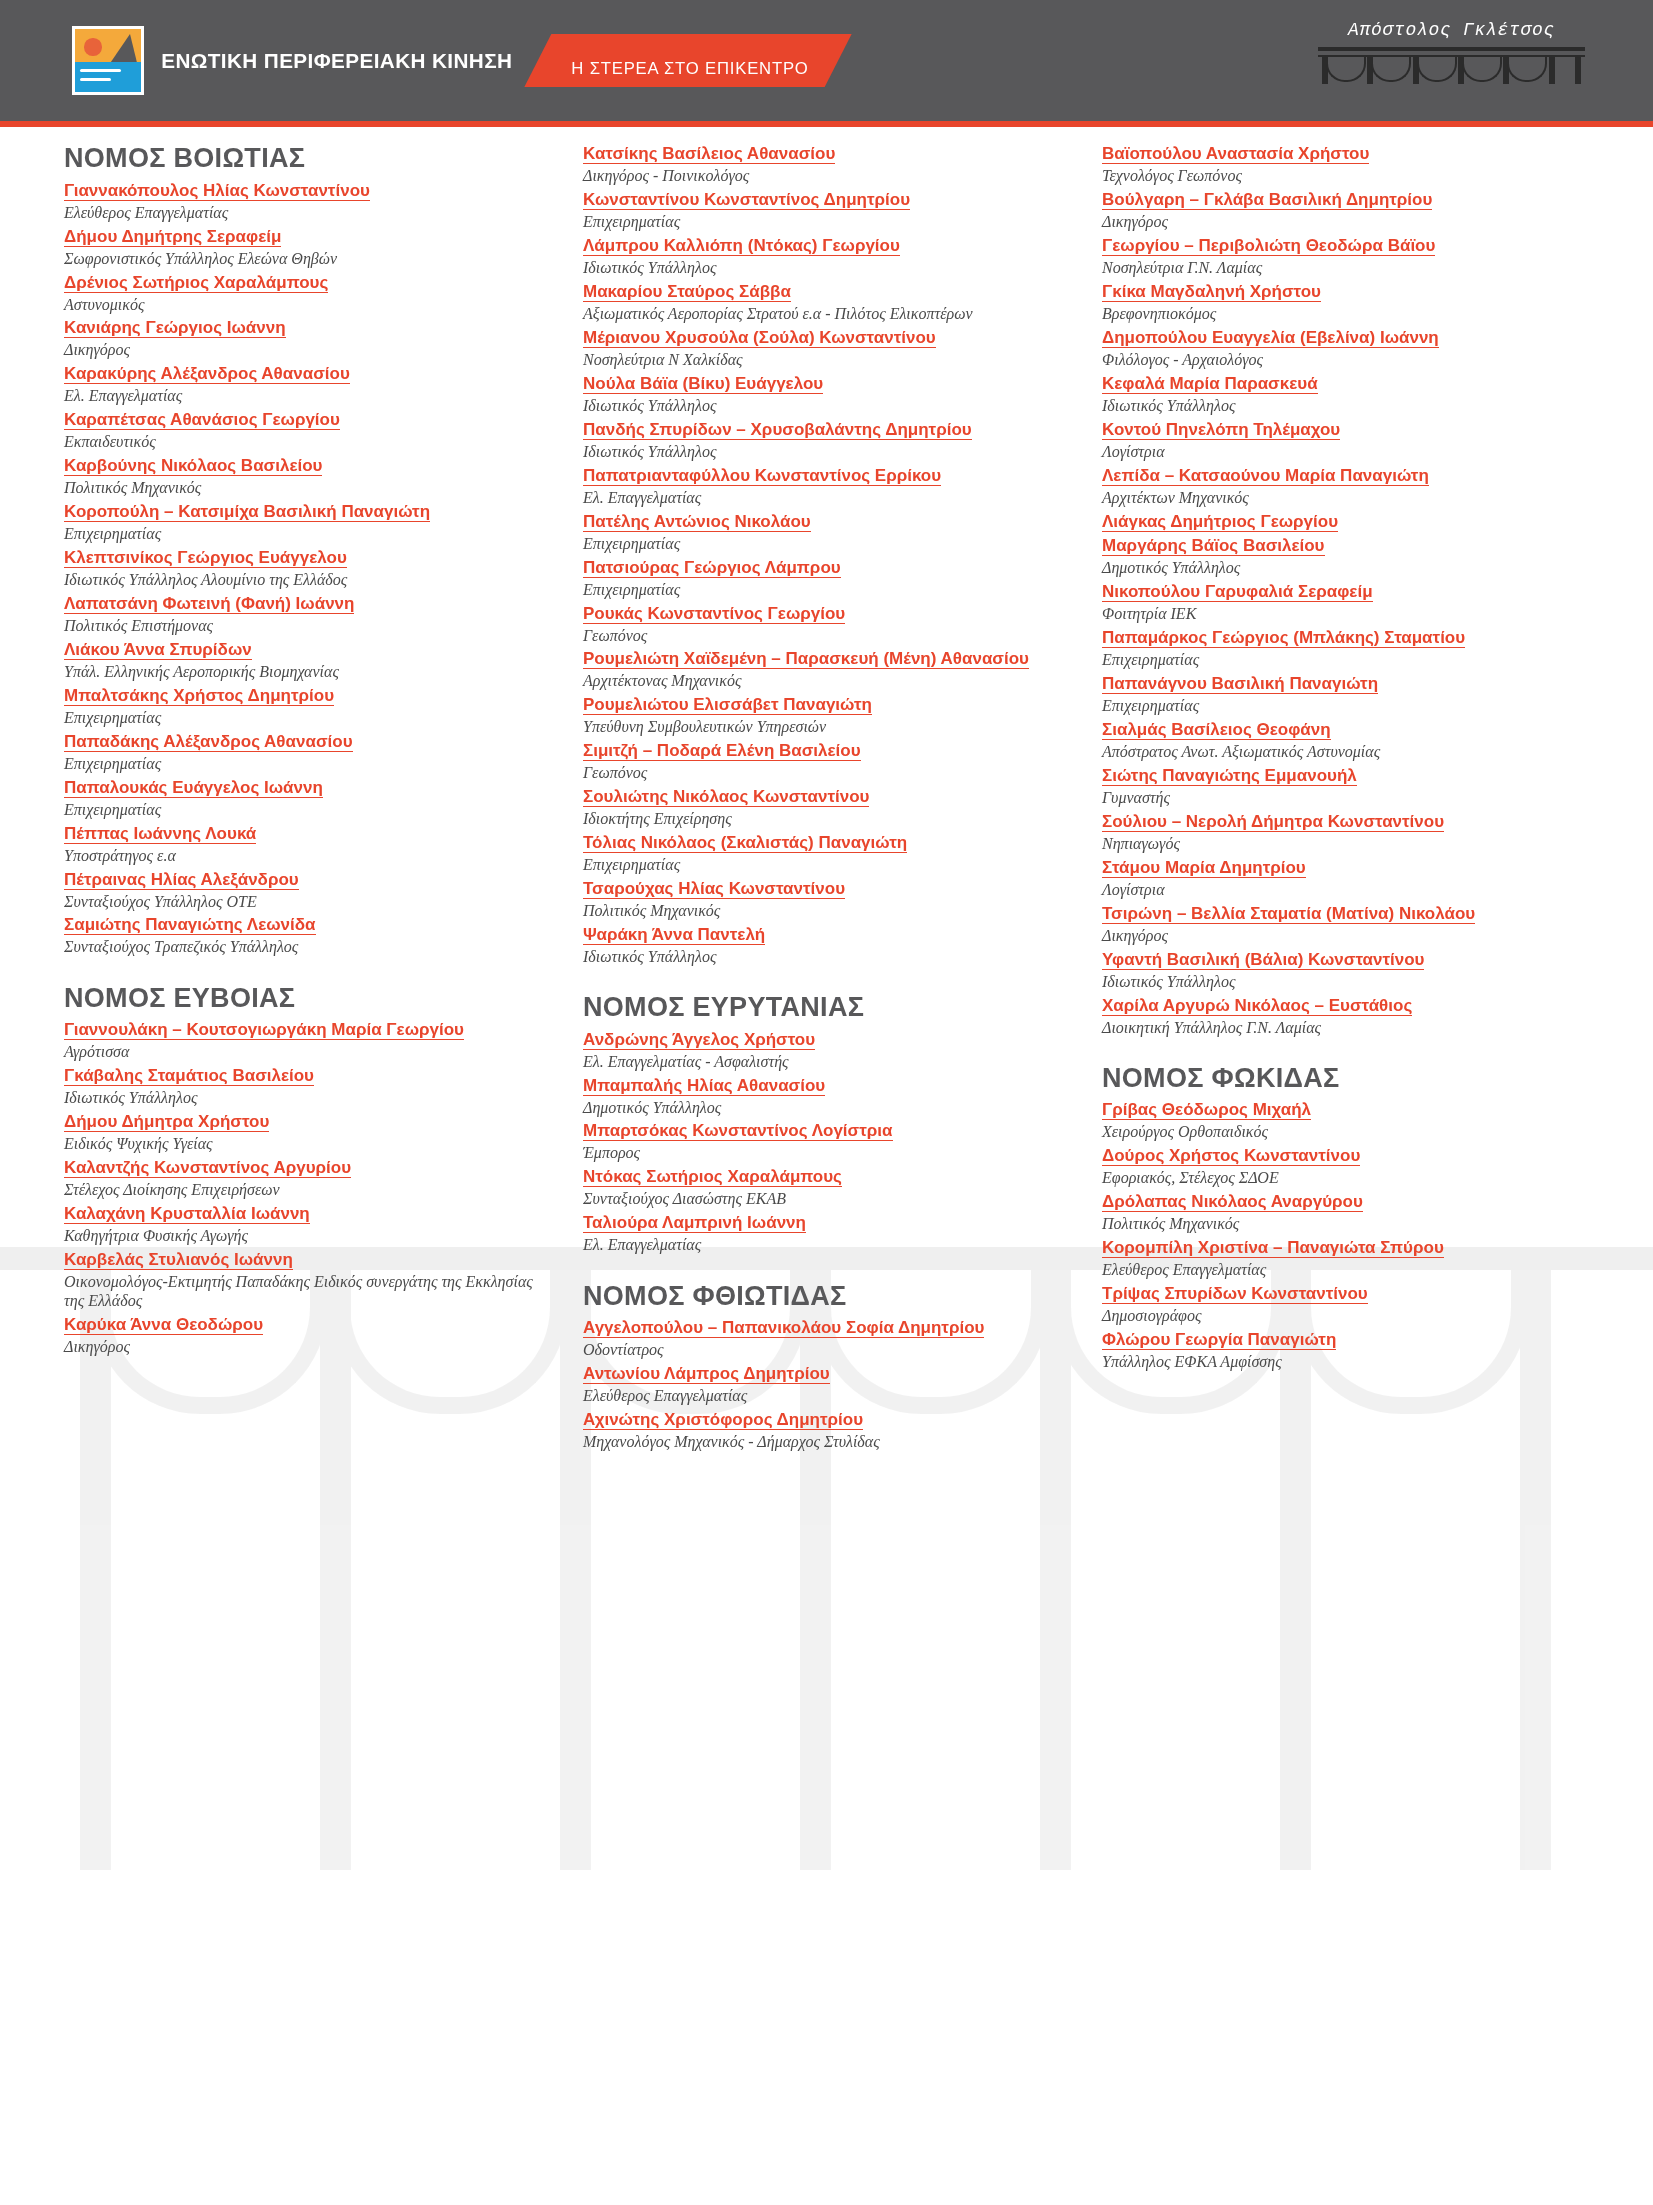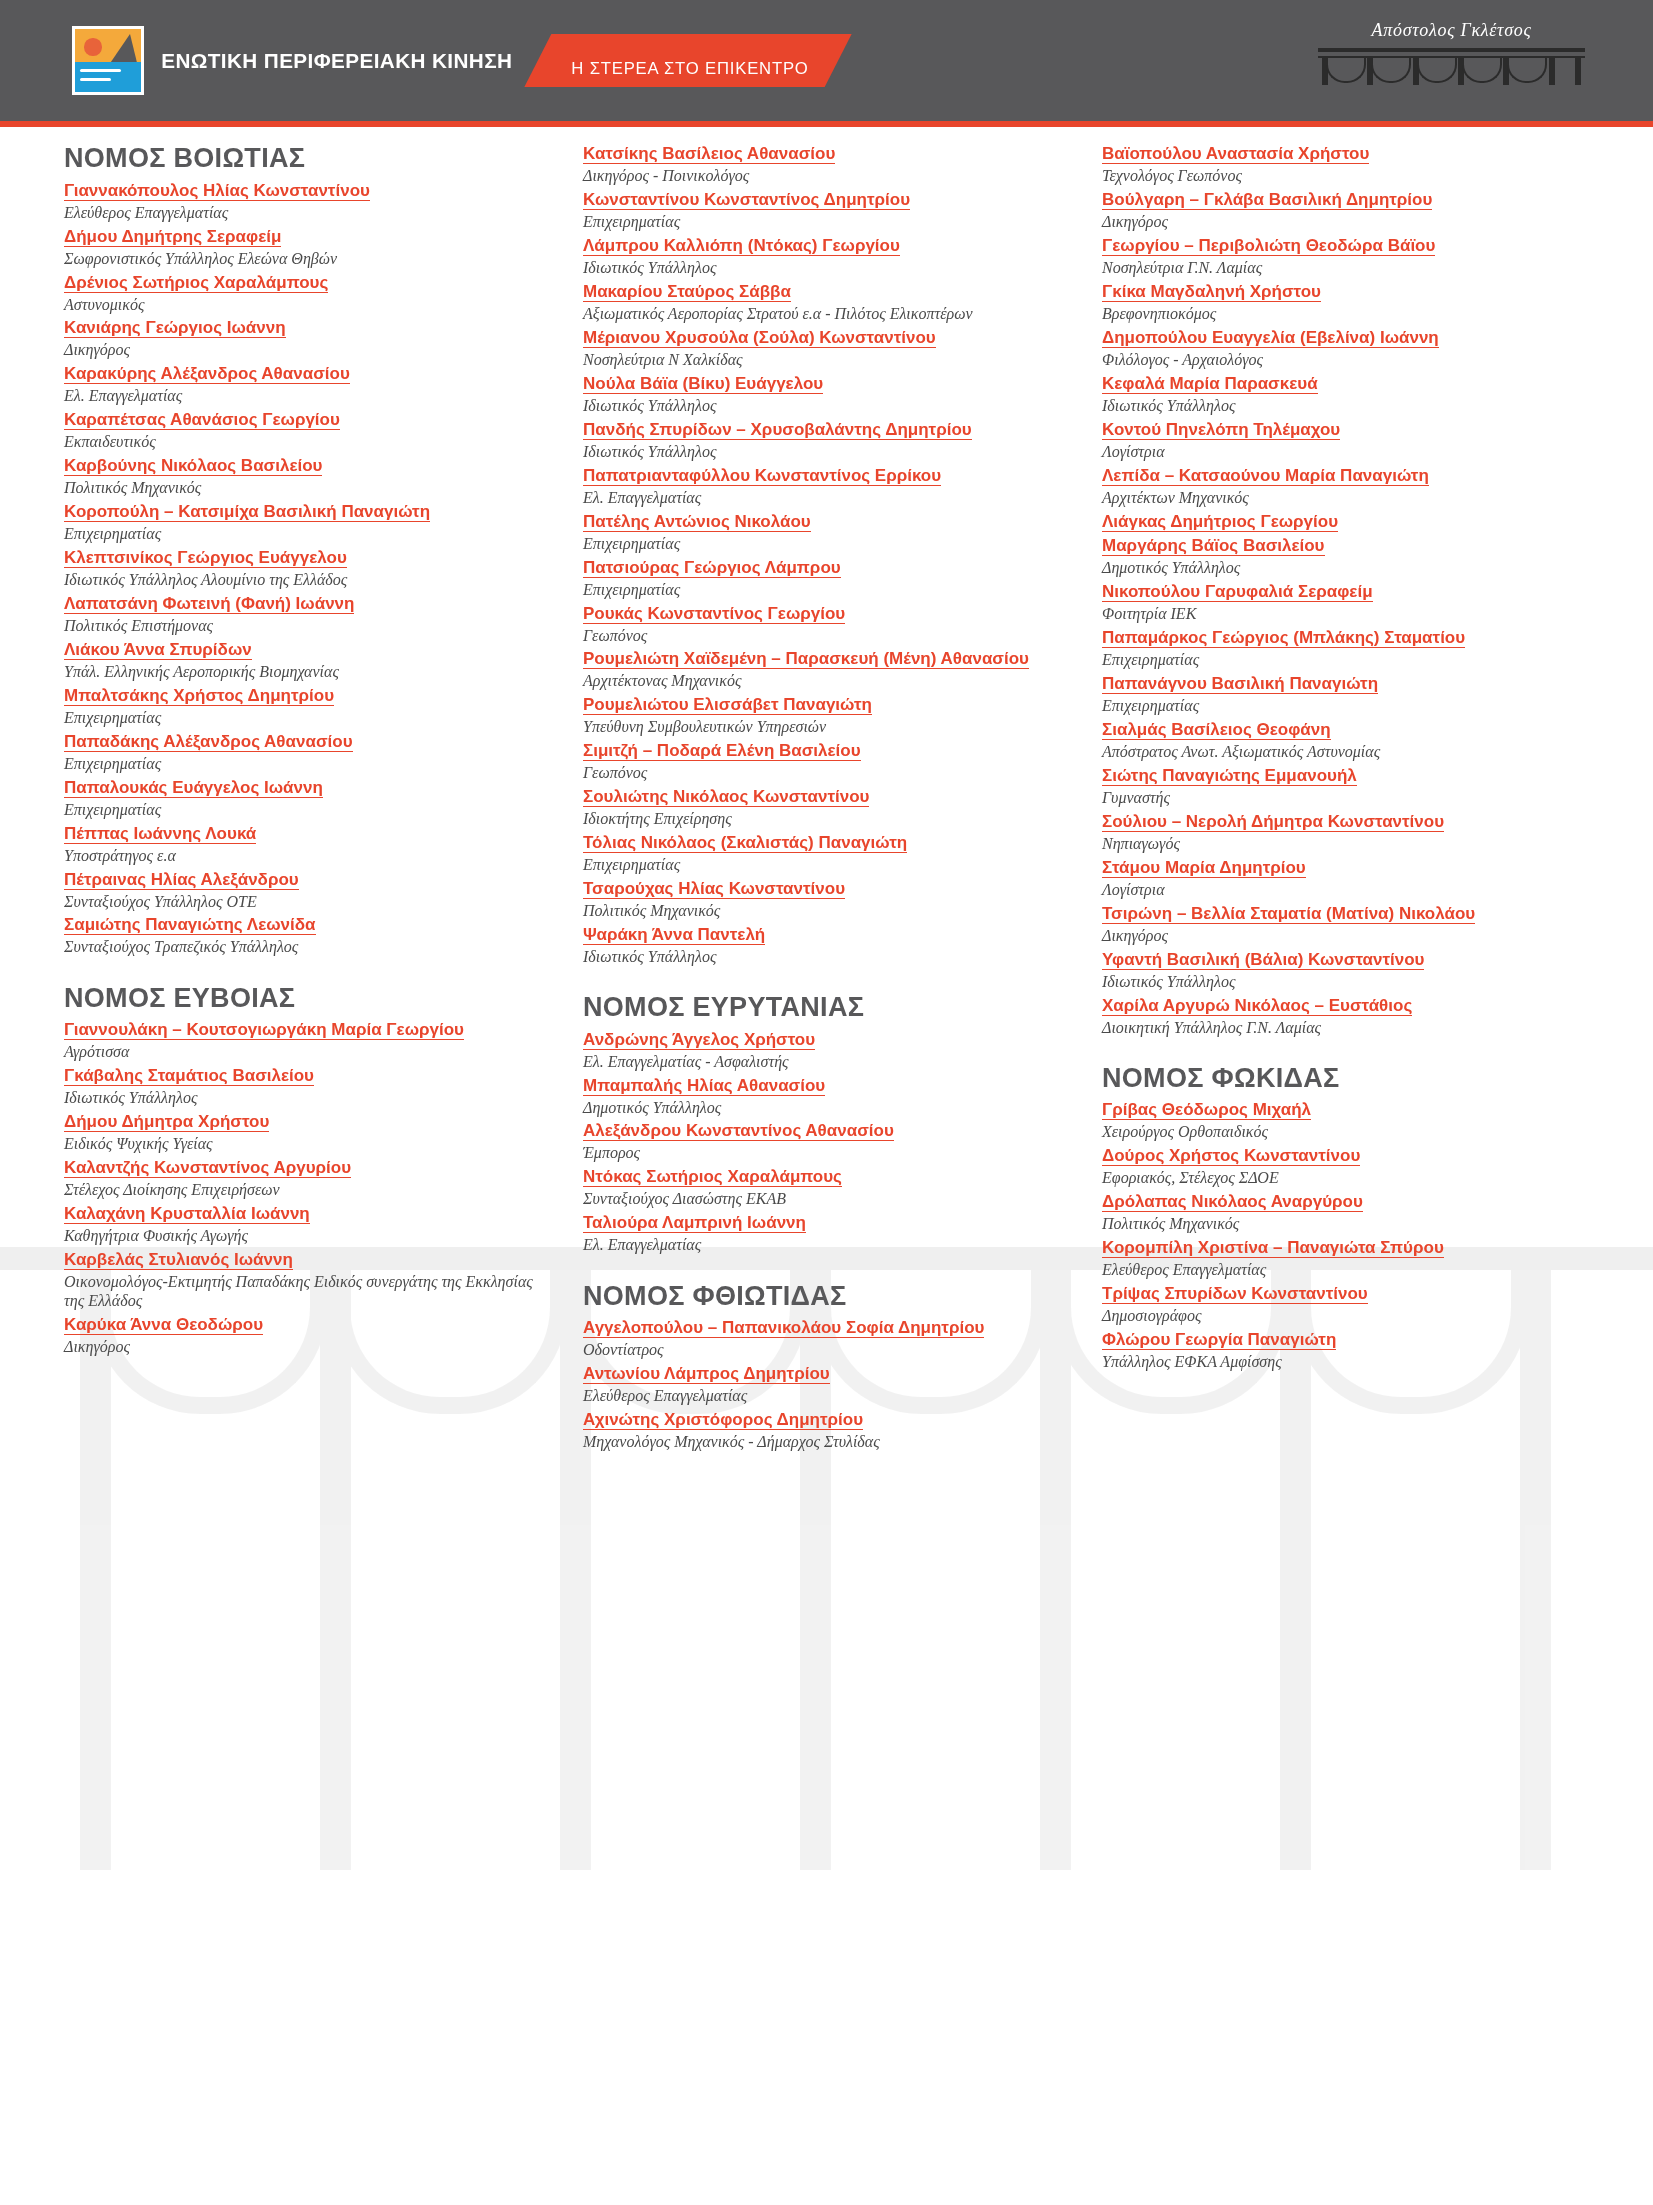--- a/index.html
+++ b/index.html
@@ -105,21 +105,21 @@
     position: absolute;
     right: 69px;
     top: 20px;
     width: 267px;
     text-align: center;
   }
   .signature-name {
     color: #ffffff;
     font-size: 18px;
     font-style: italic;
-    font-family: Liberation Serif, serif;
+    font-family: Liberation Mono, monospace;
     letter-spacing: 0.7px;
   }
   .bridge-sig {
     margin-top: 2.7px;
     height: 41px;
     position: relative;
   }
   .bridge-sig .deck {
     position: absolute;
     left: 0; right: 0; top: 4px;
@@ -468,21 +468,21 @@
       <div class="section-title spaced">ΝΟΜΟΣ ΕΥΡΥΤΑΝΙΑΣ</div>
       <div class="person">
         <div><span class="person-name">Ανδρώνης Άγγελος Χρήστου</span></div>
         <div class="person-role">Ελ. Επαγγελματίας - Ασφαλιστής</div>
       </div>
       <div class="person">
         <div><span class="person-name">Μπαμπαλής Ηλίας Αθανασίου</span></div>
         <div class="person-role">Δημοτικός Υπάλληλος</div>
       </div>
       <div class="person">
-        <div><span class="person-name">Αλεξάνδρου Κωνσταντίνος Αθανασίου</span></div>
+        <div><span class="person-name">Μπαρτσόκας Κωνσταντίνος Λογίστρια</span></div>
         <div class="person-role">Έμπορος</div>
       </div>
       <div class="person">
         <div><span class="person-name">Ντόκας Σωτήριος Χαραλάμπους</span></div>
         <div class="person-role">Συνταξιούχος Διασώστης ΕΚΑΒ</div>
       </div>
       <div class="person">
         <div><span class="person-name">Ταλιούρα Λαμπρινή Ιωάννη</span></div>
         <div class="person-role">Ελ. Επαγγελματίας</div>
       </div>

